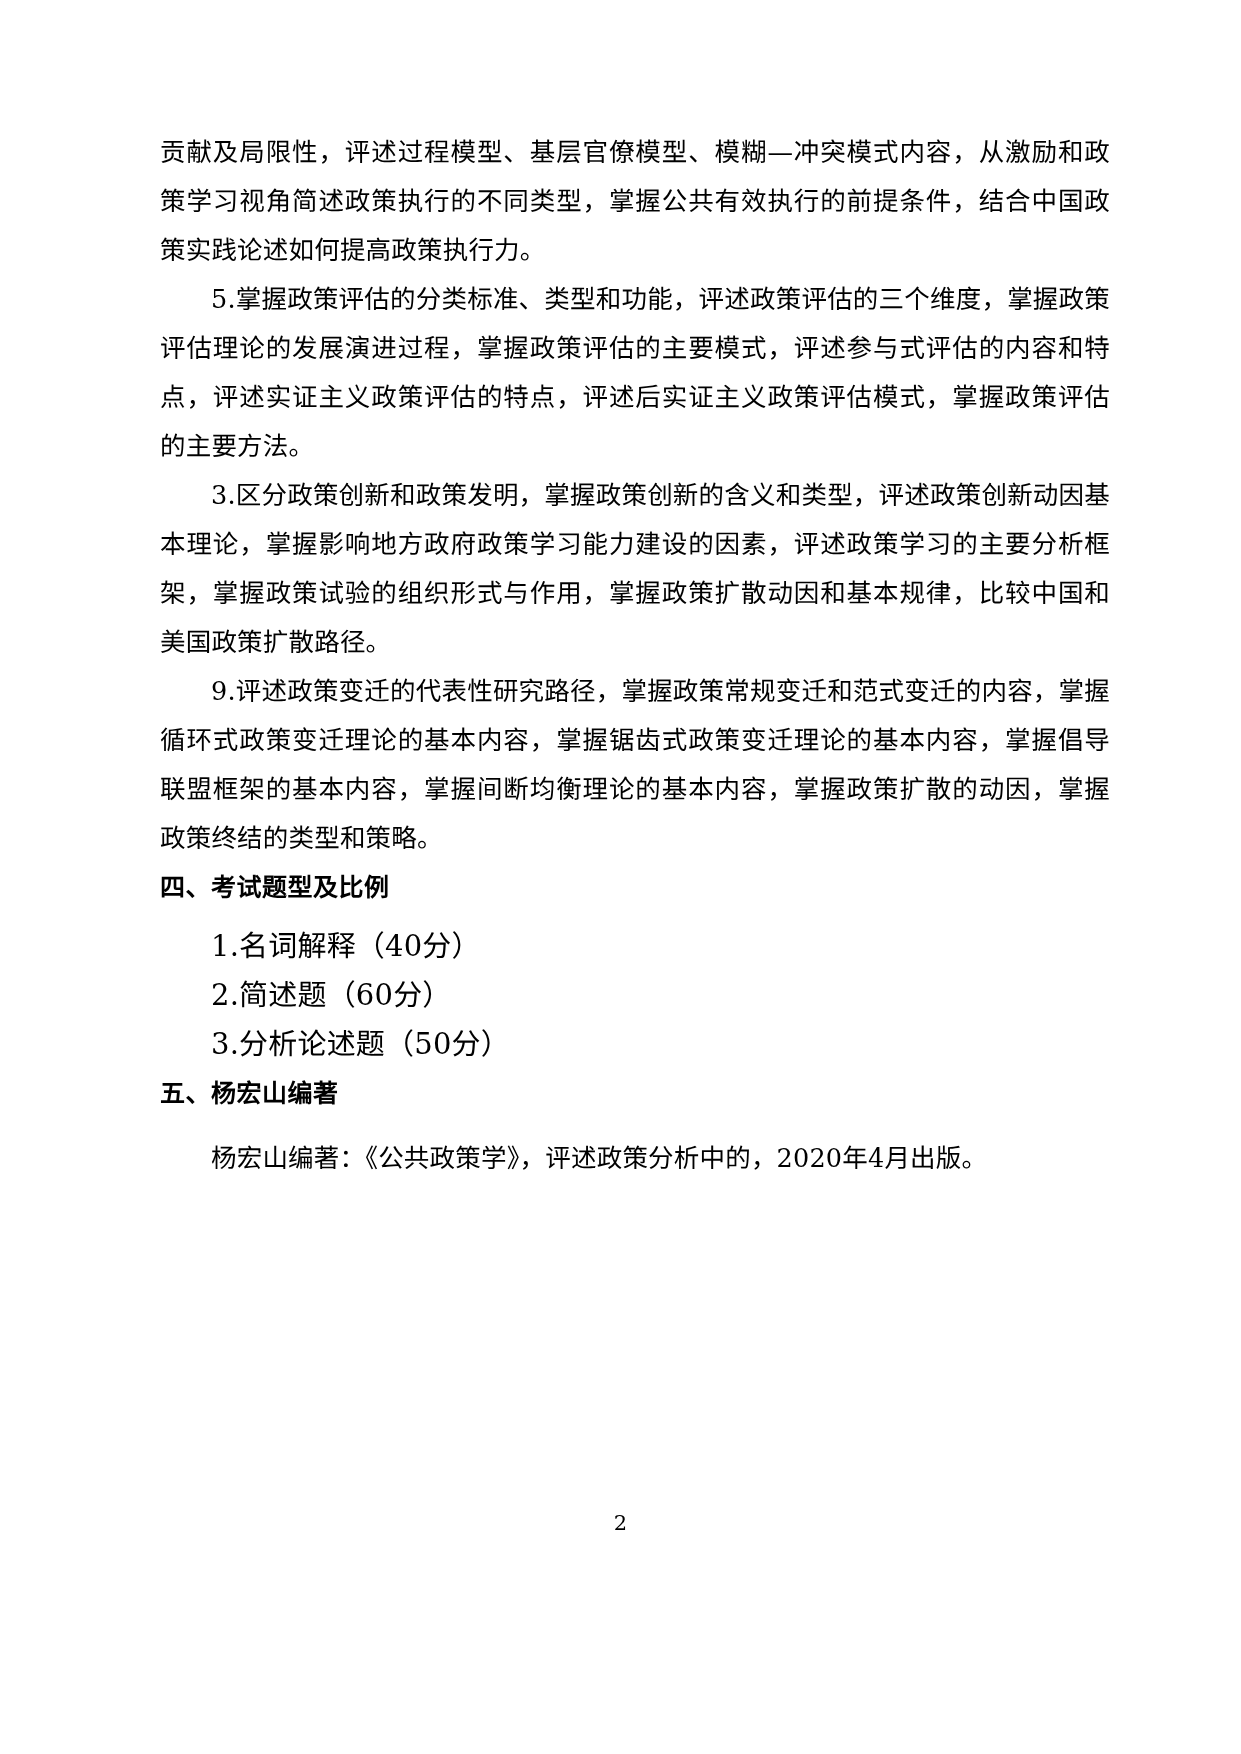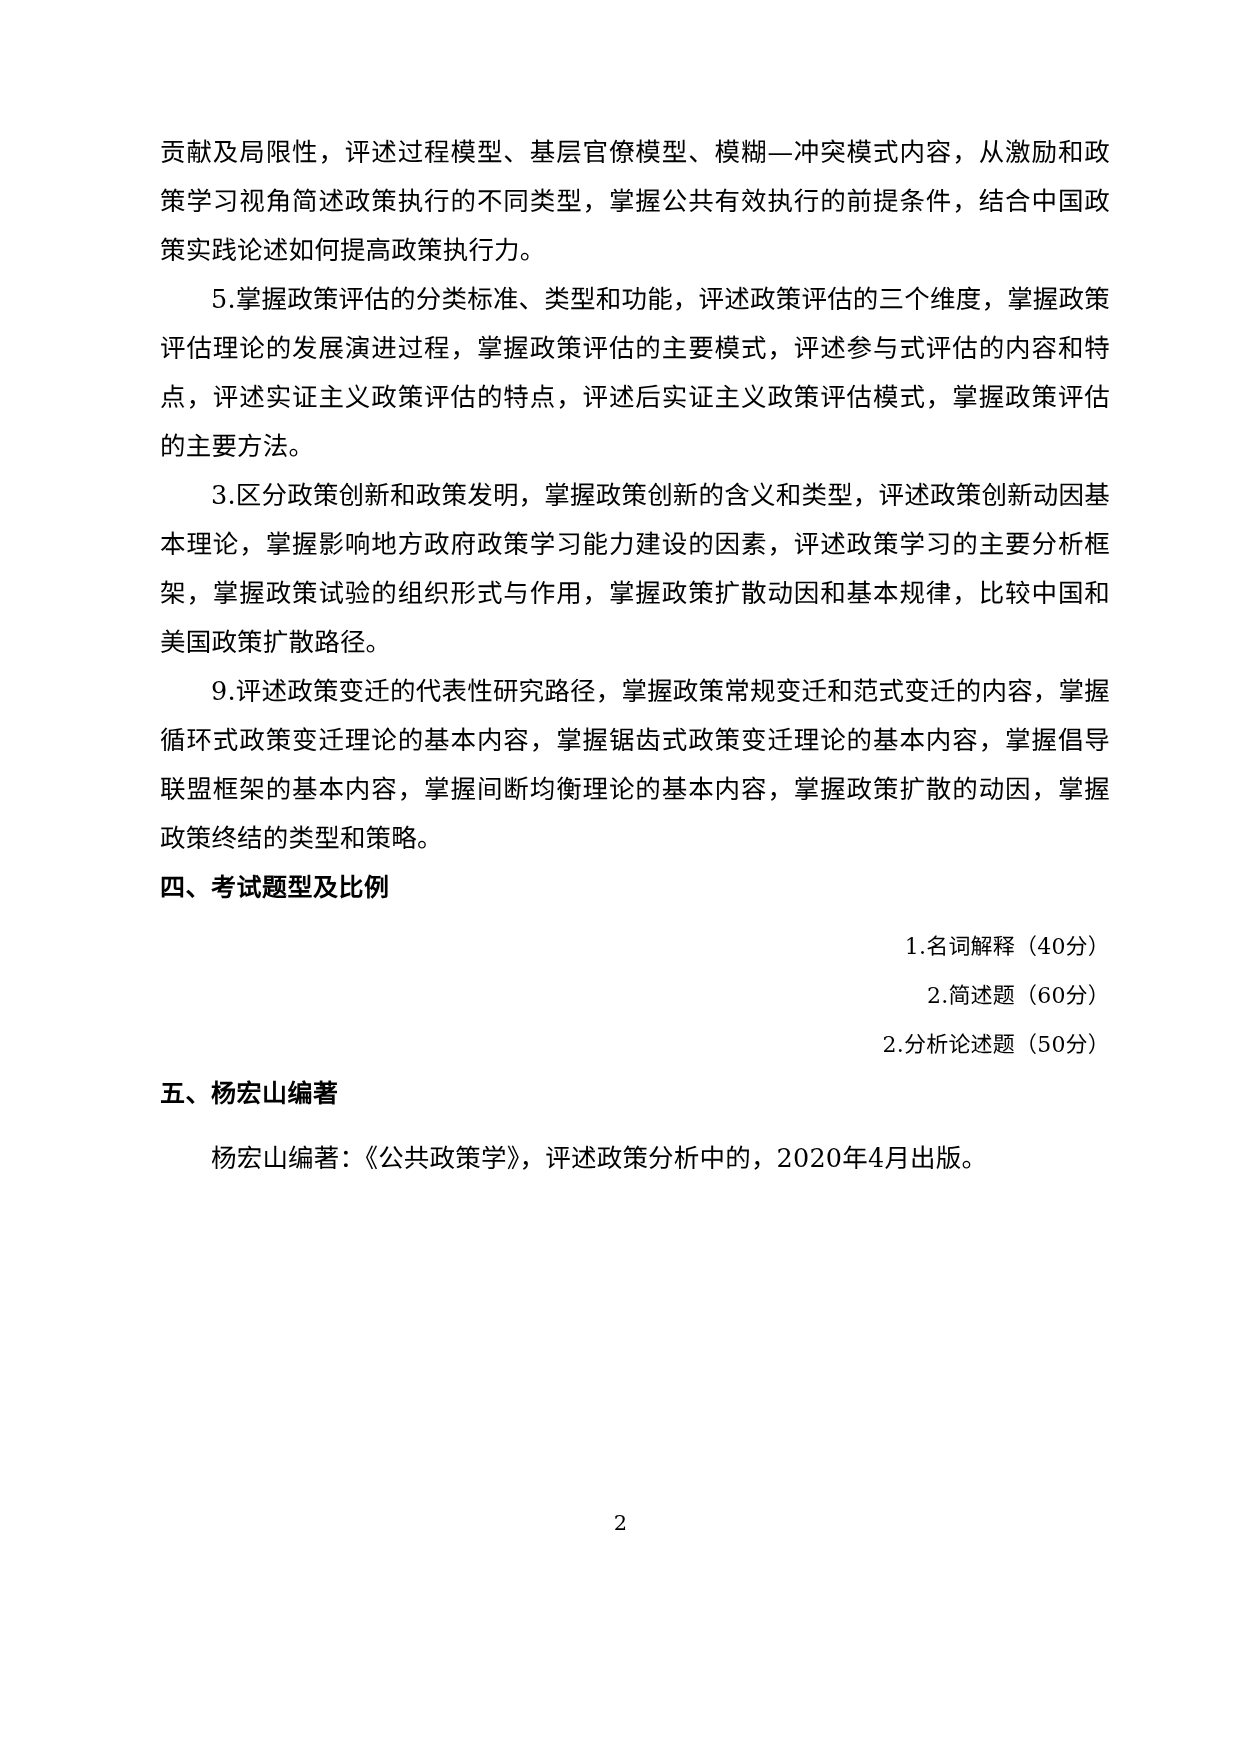--- a/index.html
+++ b/index.html
@@ -47,26 +47,26 @@
     font-size: 25px;
     line-height: 49px;
     font-weight: bold;
     margin: 0;
     letter-spacing: 0.5px;
     text-align: left;
     font-family: "DejaVu Serif", "Liberation Serif", serif;
   }
   
   .listitem {
-    font-size: 22px;
+    font-size: 29px;
     line-height: 49px;
     margin: 0;
     text-indent: 51px;
     letter-spacing: 0.2px;
-    text-align: right;
+    text-align: left;
     font-family: "DejaVu Serif", "Liberation Serif", serif;
   }
   
   .reference {
     font-size: 25.5px;
     line-height: 49px;
     margin: 0;
     text-indent: 51px;
     letter-spacing: 0.2px;
     text-align: left;
@@ -103,21 +103,21 @@
 
 
     <h2 class="heading">四、考试题型及比例</h2>
 
     <div class="spacer-sm"></div>
 
     <p class="listitem">1.名词解释（40分）</p>
 
     <p class="listitem">2.简述题（60分）</p>
 
-    <p class="listitem">2.分析论述题（50分）</p>
+    <p class="listitem">3.分析论述题（50分）</p>
 
     <h2 class="heading">五、杨宏山编著</h2>
 
     <div class="spacer-md"></div>
 
     <p class="reference">杨宏山编著：《公共政策学》，评述政策分析中的，2020年4月出版。</p>
 
   </div>
 
   <div class="page-number">2</div>

